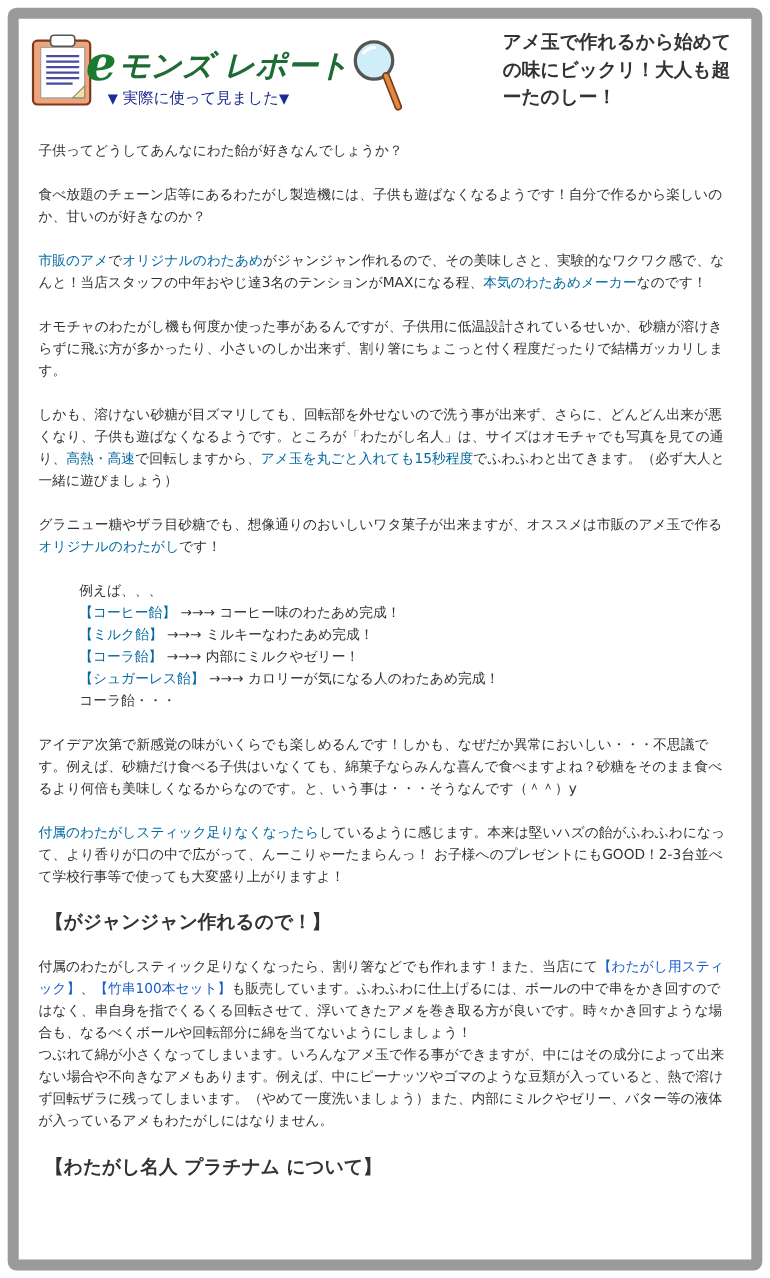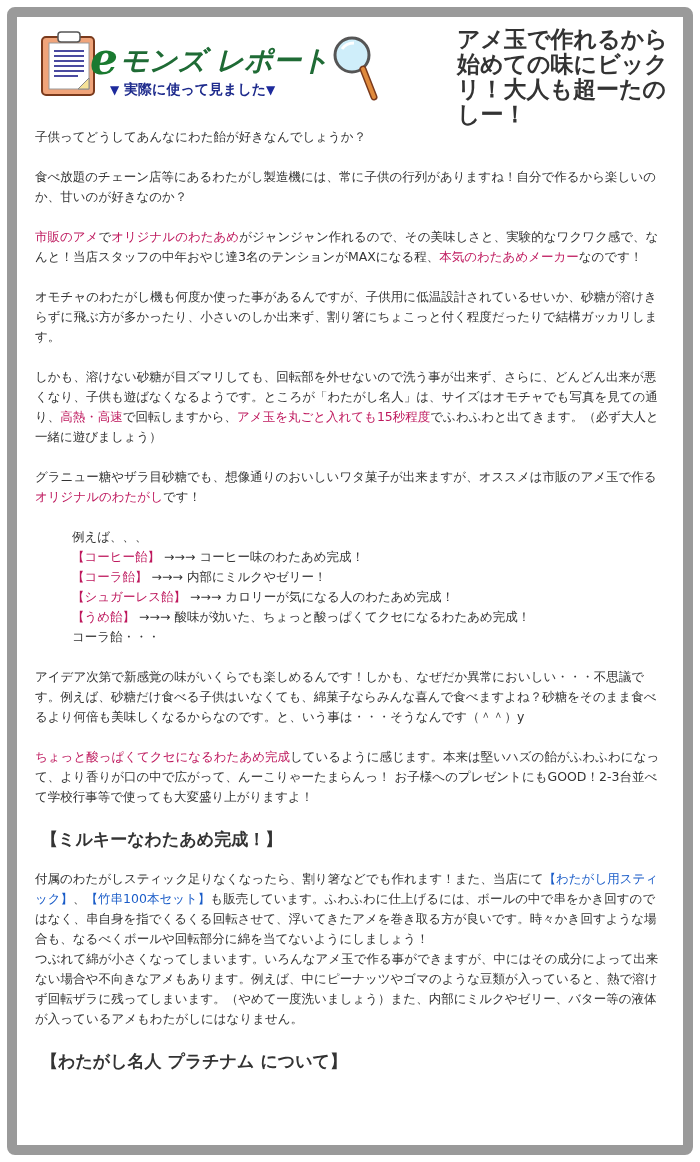--- a/index.html
+++ b/index.html
@@ -27,21 +27,21 @@
     }
     .header {
       position: absolute;
       left: 0;
       top: 0;
       width: 666px;
       height: 100px;
     }
     .logo {
       position: absolute;
-      left: 15px;
+      left: 3px;
       top: 12px;
       width: 340px;
       height: 78px;
     }
     .logo-title {
       position: absolute;
       left: 58px;
       top: 4px;
       font-size: 28px;
       font-weight: bold;
@@ -55,21 +55,21 @@
       font-family: "DejaVu Serif", serif;
       color: #1a7a30;
       vertical-align: -4px;
       margin-right: 2px;
     }
     .logo-sub {
       position: absolute;
       left: 78px;
       top: 52px;
       font-size: 14px;
-      font-weight: bold;
+      font-weight: normal;
       color: #1d2a8c;
       white-space: nowrap;
     }
     .logo-sub .tri {
       color: #1d2a9c;
       font-size: 12px;
     }
     .clipboard-icon {
       position: absolute;
       left: 8px;
@@ -78,38 +78,38 @@
     .magnifier-icon {
       position: absolute;
       left: 300px;
       top: 6px;
     }
     .tagline {
       position: absolute;
       left: 440px;
       top: 10px;
       width: 222px;
-      font-size: 23px;
+      font-size: 17px;
       font-weight: bold;
       line-height: 25px;
       color: #333333;
     }
     .content {
       position: absolute;
       left: 18px;
       top: 110px;
       width: 632px;
       font-size: 12.5px;
       line-height: 20px;
       color: #333333;
     }
     .content p {
       margin: 0 0 20px 0;
     }
-    .red { color: #be185d; }
+    .red { color: #0369a1; }
     .blue { color: #1a5cc8; }
     .list-line { display: block; white-space: nowrap; margin-left: 37px; }
     .heading {
       font-size: 17px;
       font-weight: bold;
       color: #333333;
       margin: 0 0 18px 6px;
       line-height: 24px;
     }
     .tight { margin-bottom: 0 !important; }
@@ -149,39 +149,39 @@
           <line x1="31" y1="34" x2="42" y2="62" stroke="#7a3a1c" stroke-width="7" stroke-linecap="round"></line>
           <line x1="31" y1="34" x2="42" y2="62" stroke="#e08a3c" stroke-width="4" stroke-linecap="round"></line>
         </svg>
       </span>
     </div>
     <div class="tagline">アメ玉で作れるから始めての味にビックリ！大人も超ーたのしー！</div>
   </div>
 
   <div class="content">
     <p>子供ってどうしてあんなにわた飴が好きなんでしょうか？</p>
-    <p>食べ放題のチェーン店等にあるわたがし製造機には、常に子供の行列がありますね！自分で作るから楽しいのか、甘いのが好きなのか？</p>
+    <p>食べ放題のチェーン店等にあるわたがし製造機には、子供も遊ばなくなるようです！自分で作るから楽しいのか、甘いのが好きなのか？</p>
     <p><span class="red">市販のアメ</span><span>で</span><span class="red">オリジナルのわたあめ</span><span>がジャンジャン作れるので、その美味しさと、実験的なワクワク感で、なんと！当店スタッフの中年おやじ達3名のテンションがMAXになる程、</span><span class="red">本気のわたあめメーカー</span><span>なのです！</span></p>
     <p>オモチャのわたがし機も何度か使った事があるんですが、子供用に低温設計されているせいか、砂糖が溶けきらずに飛ぶ方が多かったり、小さいのしか出来ず、割り箸にちょこっと付く程度だったりで結構ガッカリします。</p>
     <p><span>しかも、溶けない砂糖が目ズマリしても、回転部を外せないので洗う事が出来ず、さらに、どんどん出来が悪くなり、子供も遊ばなくなるようです。ところが「わたがし名人」は、サイズはオモチャでも写真を見ての通り、</span><span class="red">高熱・高速</span><span>で回転しますから、</span><span class="red">アメ玉を丸ごと入れても15秒程度</span><span>でふわふわと出てきます。（必ず大人と一緒に遊びましょう）</span></p>
     <p><span>グラニュー糖やザラ目砂糖でも、想像通りのおいしいワタ菓子が出来ますが、オススメは市販のアメ玉で作る</span><span class="red">オリジナルのわたがし</span><span>です！</span></p>
 
     <p>
       <span class="list-line">例えば、、、</span>
       <span class="list-line"><span class="red">【コーヒー飴】</span> <span>→→→</span> <span>コーヒー味のわたあめ完成！</span></span>
+      <span class="list-line"><span class="red">【ミルク飴】</span> <span>→→→</span> <span>ミルキーなわたあめ完成！</span></span>
       <span class="list-line"><span class="red">【コーラ飴】</span> <span>→→→</span> <span>内部にミルクやゼリー！</span></span>
       <span class="list-line"><span class="red">【シュガーレス飴】</span> <span>→→→</span> <span>カロリーが気になる人のわたあめ完成！</span></span>
-      <span class="list-line"><span class="red">【うめ飴】</span> <span>→→→</span> <span>酸味が効いた、ちょっと酸っぱくてクセになるわたあめ完成！</span></span>
       <span class="list-line">コーラ飴・・・</span>
     </p>
 
     <p>アイデア次第で新感覚の味がいくらでも楽しめるんです！しかも、なぜだか異常においしい・・・不思議です。例えば、砂糖だけ食べる子供はいなくても、綿菓子ならみんな喜んで食べますよね？砂糖をそのまま食べるより何倍も美味しくなるからなのです。と、いう事は・・・そうなんです（＾＾）y</p>
-    <p><span class="red">ちょっと酸っぱくてクセになるわたあめ完成</span><span>しているように感じます。本来は堅いハズの飴がふわふわになって、より香りが口の中で広がって、んーこりゃーたまらんっ！ お子様へのプレゼントにもGOOD！2-3台並べて学校行事等で使っても大変盛り上がりますよ！</span></p>
+    <p><span class="red">付属のわたがしスティック足りなくなったら</span><span>しているように感じます。本来は堅いハズの飴がふわふわになって、より香りが口の中で広がって、んーこりゃーたまらんっ！ お子様へのプレゼントにもGOOD！2-3台並べて学校行事等で使っても大変盛り上がりますよ！</span></p>
 
-    <div class="heading">【ミルキーなわたあめ完成！】</div>
+    <div class="heading">【がジャンジャン作れるので！】</div>
     <p class="tight"><span>付属のわたがしスティック足りなくなったら、割り箸などでも作れます！また、当店にて</span><span class="blue">【わたがし用スティック】</span><span>、</span><span class="blue">【竹串100本セット】</span><span>も販売しています。ふわふわに仕上げるには、ボールの中で串をかき回すのではなく、串自身を指でくるくる回転させて、浮いてきたアメを巻き取る方が良いです。時々かき回すような場合も、なるべくボールや回転部分に綿を当てないようにしましょう！</span></p>
     <p>つぶれて綿が小さくなってしまいます。いろんなアメ玉で作る事ができますが、中にはその成分によって出来ない場合や不向きなアメもあります。例えば、中にピーナッツやゴマのような豆類が入っていると、熱で溶けず回転ザラに残ってしまいます。（やめて一度洗いましょう）また、内部にミルクやゼリー、バター等の液体が入っているアメもわたがしにはなりません。</p>
 
     <div class="heading">【わたがし名人 プラチナム について】</div>
 
   </div>
 
 </div>
 
 </body></html>

